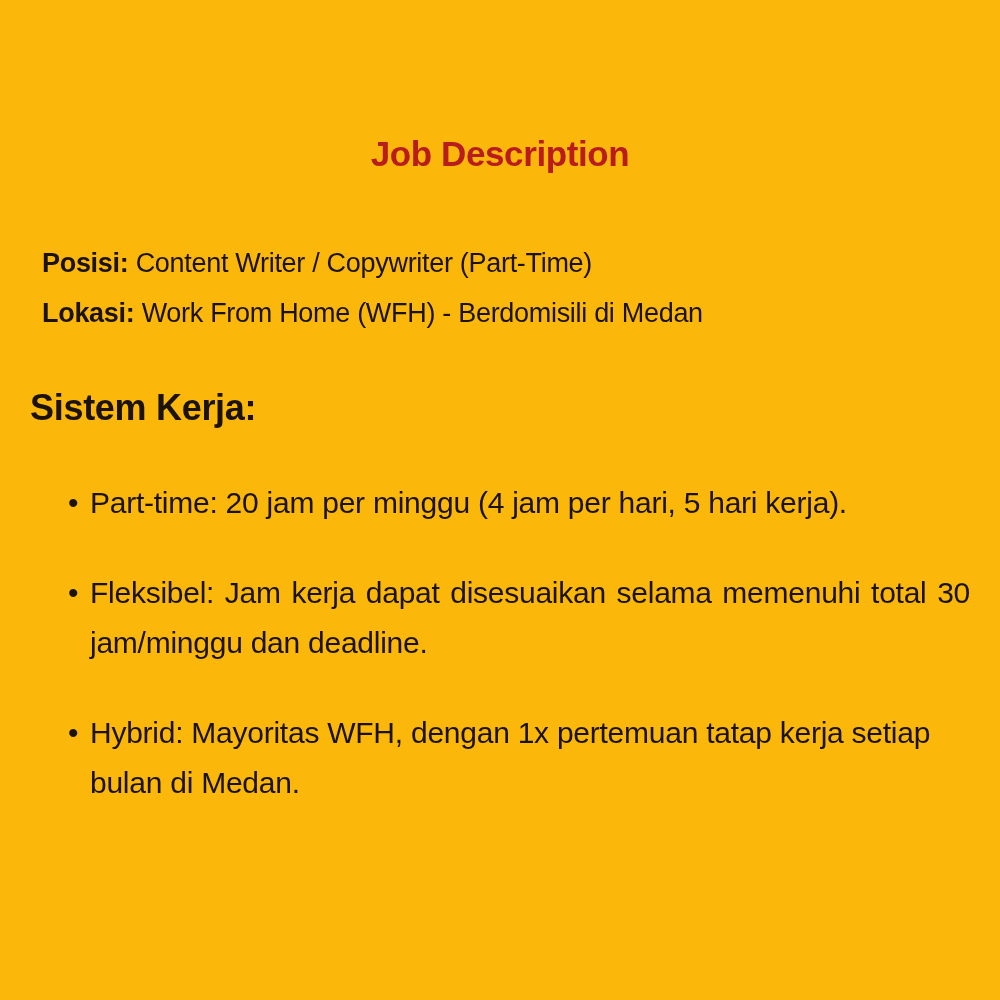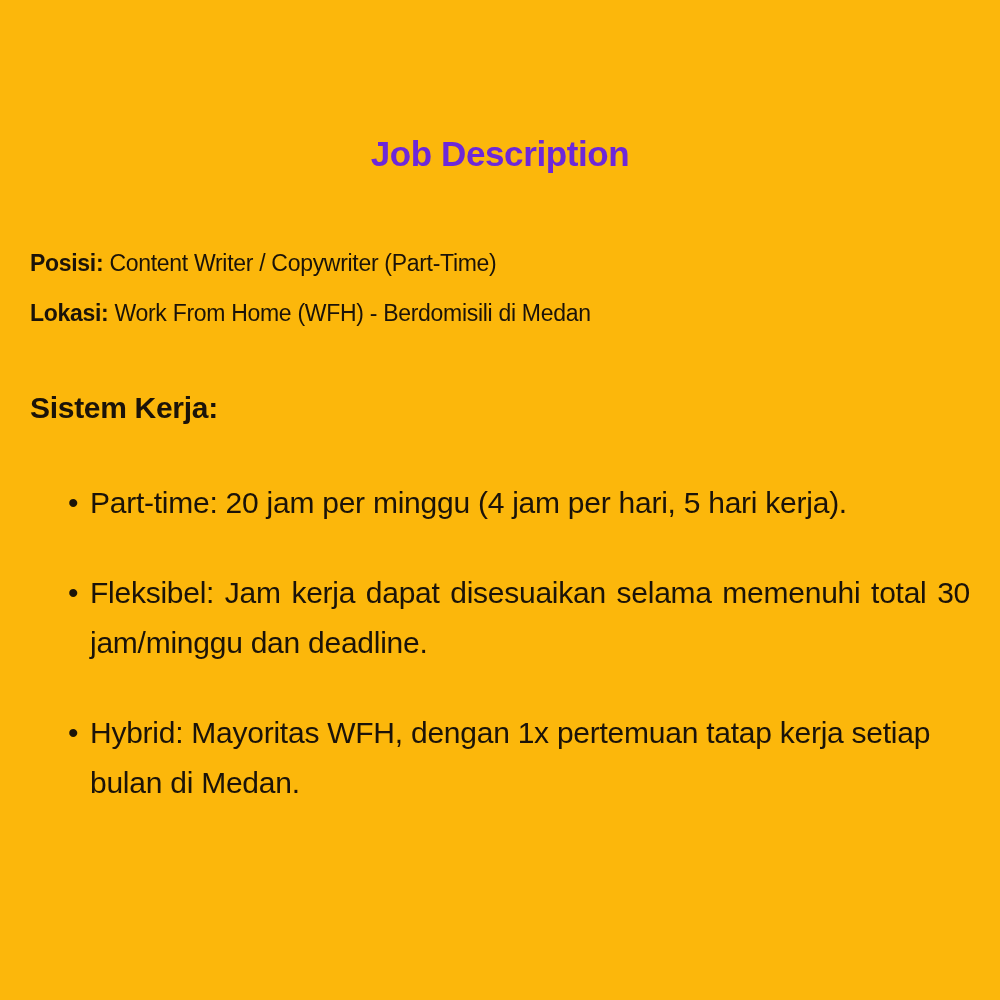--- a/index.html
+++ b/index.html
@@ -27,49 +27,50 @@
   .title {
     position: absolute;
     top: 131px;
     left: 0;
     width: 1000px;
     text-align: center;
     font-size: 35px;
     font-weight: 700;
     letter-spacing: -0.4px;
     line-height: 46px;
-    color: #6d28d9;
+    color: #b91c1c;
   }
 
   
   .meta {
     position: absolute;
     top: 238px;
     left: 30px;
     width: 945px;
   }
   .meta-line {
-    font-size: 23px;
+    font-size: 27px;
     line-height: 50px;
     letter-spacing: -0.3px;
     white-space: nowrap;
+    margin-left: 12px;
   }
   .meta-label {
     font-weight: 700;
   }
   .meta-value {
     font-weight: 400;
   }
 
   
   .section-heading {
     position: absolute;
     top: 386px;
     left: 30px;
-    font-size: 30px;
+    font-size: 36px;
     line-height: 44px;
     font-weight: 700;
     letter-spacing: -0.3px;
   }
 
   
   .bullet-list {
     position: absolute;
     top: 438px;
     left: 0;

